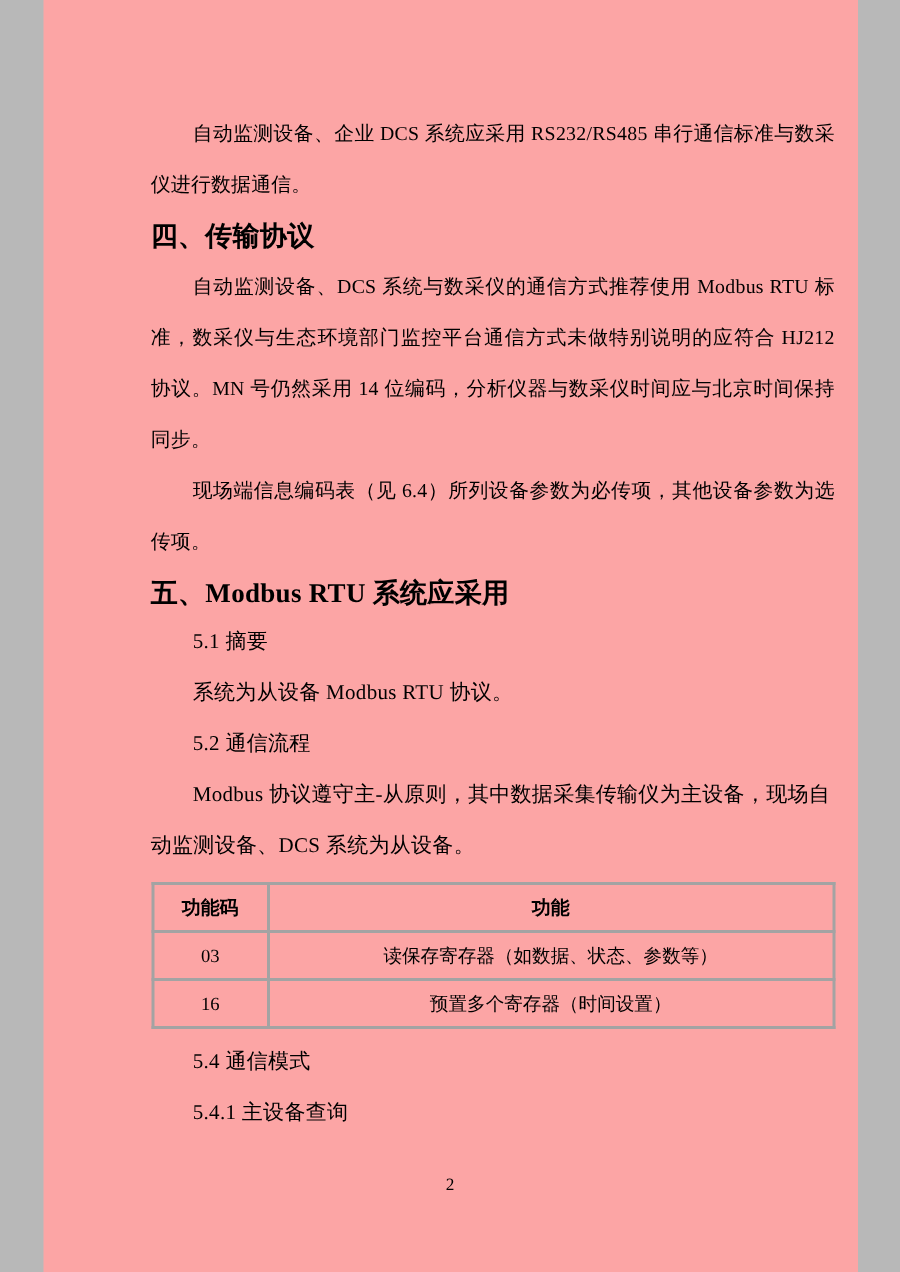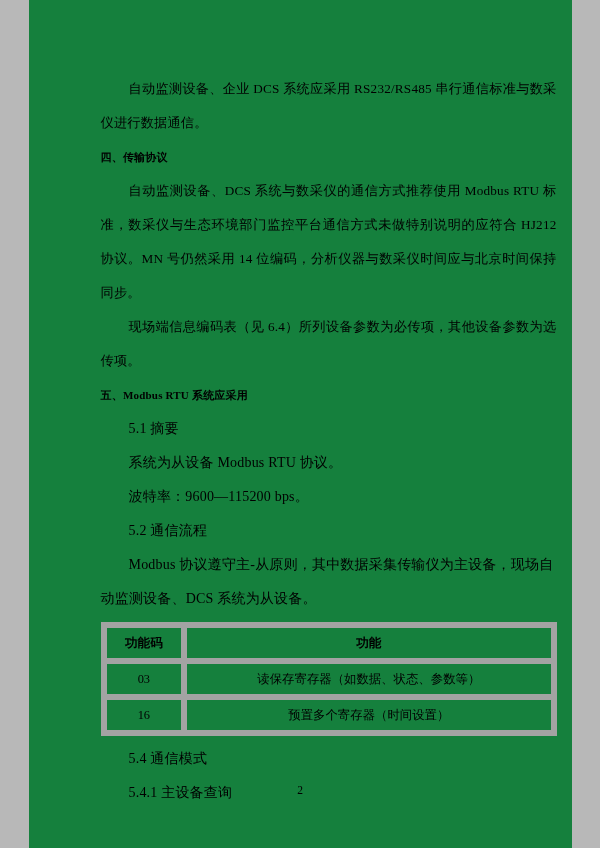--- a/index.html
+++ b/index.html
@@ -7,21 +7,21 @@
     padding: 0;
     background: #b8b8b8;
   }
   body {
     font-family: "Liberation Serif", serif;
   }
   .page {
     position: relative;
     width: 543px;
     height: 848px;
-    background: #15803d;
+    background: #fca5a5;
     margin: 0 auto;
     overflow: hidden;
     box-sizing: border-box;
   }
   .content {
     position: absolute;
     left: 72px;
     top: 72px;
     width: 456px;
   }
@@ -30,42 +30,42 @@
     line-height: 34px;
     color: #000000;
     text-align: justify;
     margin: 0;
     letter-spacing: 0.2px;
   }
   .indent2 {
     text-indent: 28px;
   }
   .heading {
-    font-size: 11px;
+    font-size: 18px;
     line-height: 34px;
     font-weight: bold;
     color: #000000;
     margin: 0;
     letter-spacing: 0.2px;
   }
   .sub {
     font-size: 14px;
     line-height: 34px;
     color: #000000;
     margin: 0;
     letter-spacing: 0.2px;
   }
   table.doc-table {
     border-collapse: collapse;
     width: 100%;
     margin-top: 6px;
     margin-bottom: 6px;
   }
   table.doc-table td, table.doc-table th {
-    border: 6px solid #a3a3a3;
+    border: 2px solid #a3a3a3;
     font-size: 12.4px;
     color: #000000;
     padding: 5px 4px;
     text-align: center;
     font-weight: normal;
     line-height: 20px;
   }
   table.func-table th {
     font-weight: bold;
     font-size: 12.6px;
@@ -91,21 +91,20 @@
     <p class="heading">四、传输协议</p>
 
     <p class="para indent2">自动监测设备、DCS 系统与数采仪的通信方式推荐使用 Modbus RTU 标准，数采仪与生态环境部门监控平台通信方式未做特别说明的应符合 HJ212 协议。MN 号仍然采用 14 位编码，分析仪器与数采仪时间应与北京时间保持同步。</p>
 
     <p class="para indent2">现场端信息编码表（见 6.4）所列设备参数为必传项，其他设备参数为选传项。</p>
 
     <p class="heading">五、Modbus RTU 系统应采用</p>
 
     <p class="sub indent2">5.1 摘要</p>
     <p class="sub indent2">系统为从设备 Modbus RTU 协议。</p>
-    <p class="sub indent2">波特率：9600—115200 bps。</p>
     <p class="sub indent2">5.2 通信流程</p>
     <p class="sub indent2">Modbus 协议遵守主-从原则，其中数据采集传输仪为主设备，现场自动监测设备、DCS 系统为从设备。</p>
 
     <table class="doc-table func-table">
       <thead>
         <tr>
           <th class="code-col">功能码</th>
           <th>功能</th>
         </tr>
       </thead>

